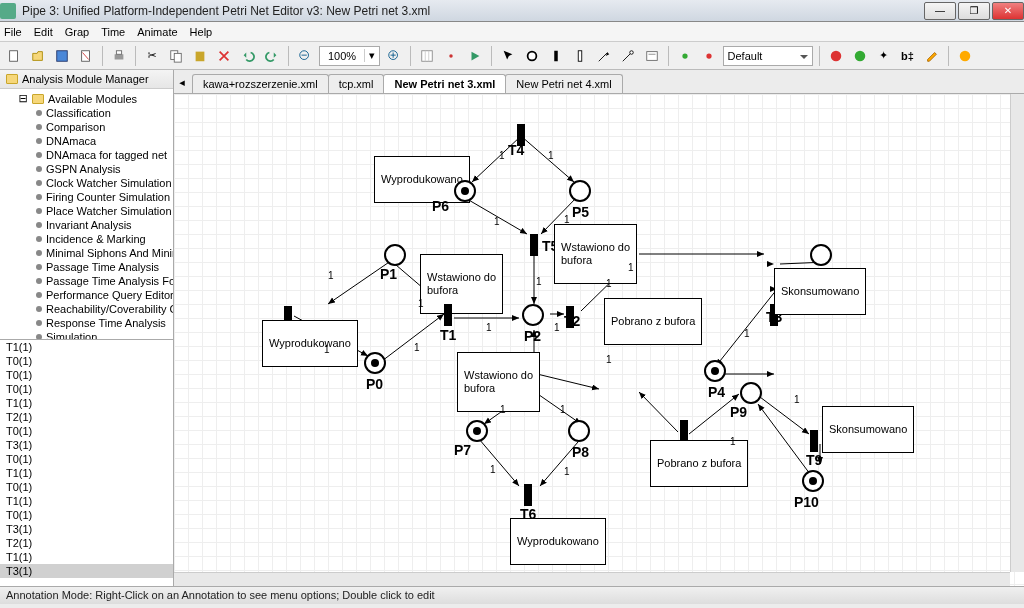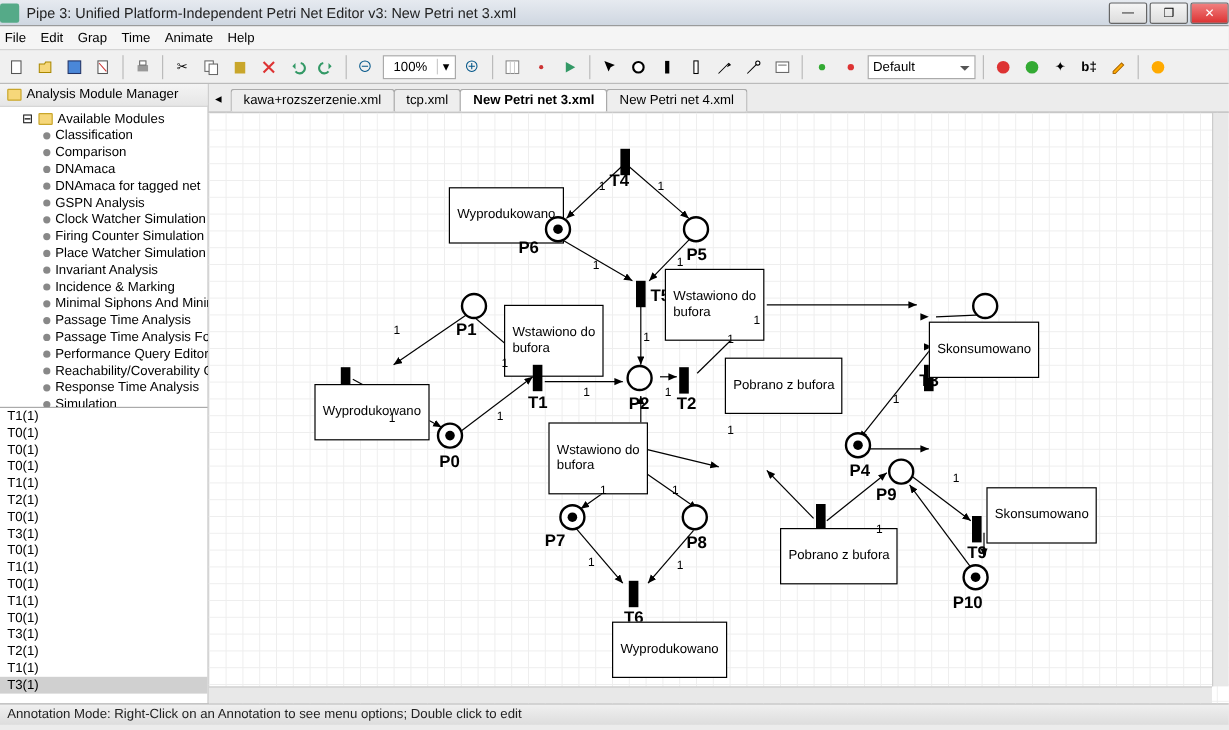--- a/index.html
+++ b/index.html
@@ -437,21 +437,21 @@
       <div class="boxlabel" style="left:88px;top:226px">Wyprodukowano</div>
       <div class="place token" style="left:190px;top:258px"></div>
       <div class="plabel" style="left:192px;top:282px">P0</div>
       <div class="trans-v" style="left:270px;top:210px"></div>
       <div class="plabel" style="left:266px;top:233px">T1</div>
 
       <div class="place" style="left:348px;top:210px"></div>
       <div class="plabel" style="left:350px;top:234px">P2</div>
 
       <div class="trans-v" style="left:392px;top:212px"></div>
-      <div class="plabel" style="left:390px;top:234px">T2</div>
+      <div class="plabel" style="left:390px;top:219px">T2</div>
       <div class="boxlabel" style="left:430px;top:204px">Pobrano z bufora</div>
       <div class="place" style="left:636px;top:150px"></div>
       <div class="plabel" style="left:622px;top:172px">P3</div>
       <div class="trans-v" style="left:596px;top:210px"></div>
       <div class="plabel" style="left:592px;top:215px">T3</div>
       <div class="boxlabel" style="left:600px;top:174px">Skonsumowano</div>
       <div class="place token" style="left:530px;top:266px"></div>
       <div class="plabel" style="left:534px;top:290px">P4</div>
 
       <div class="trans-v" style="left:356px;top:272px"></div>

